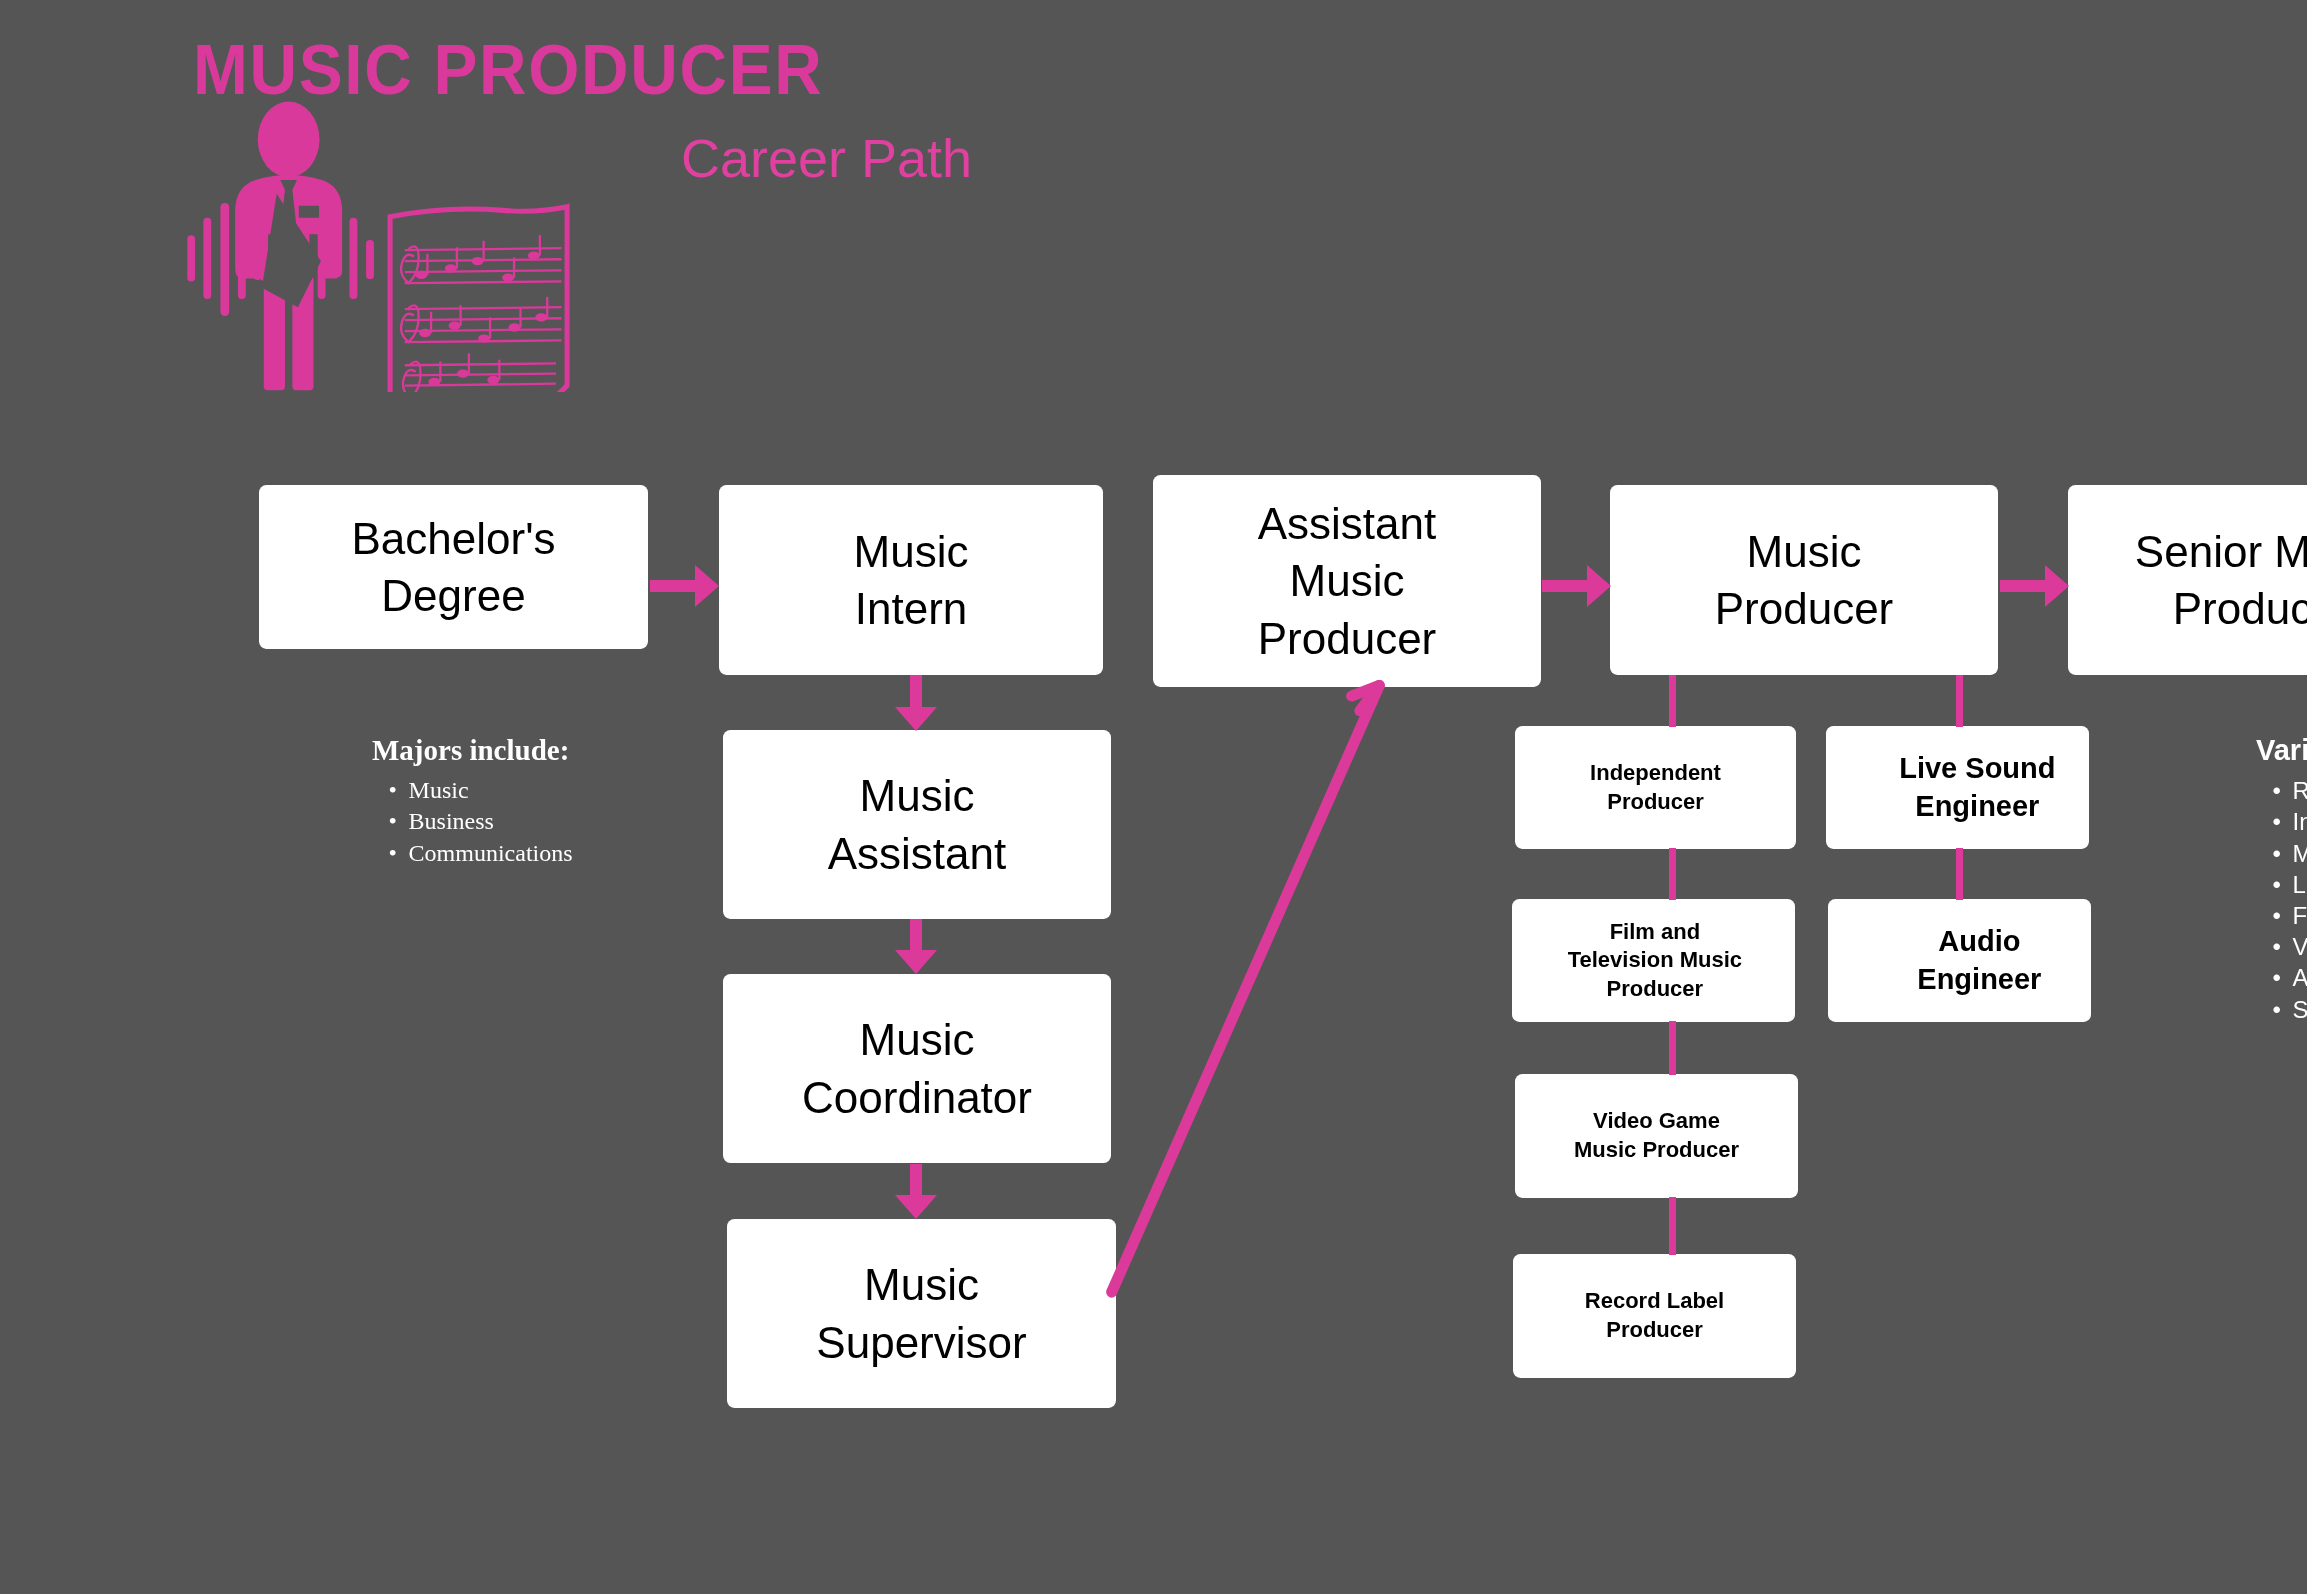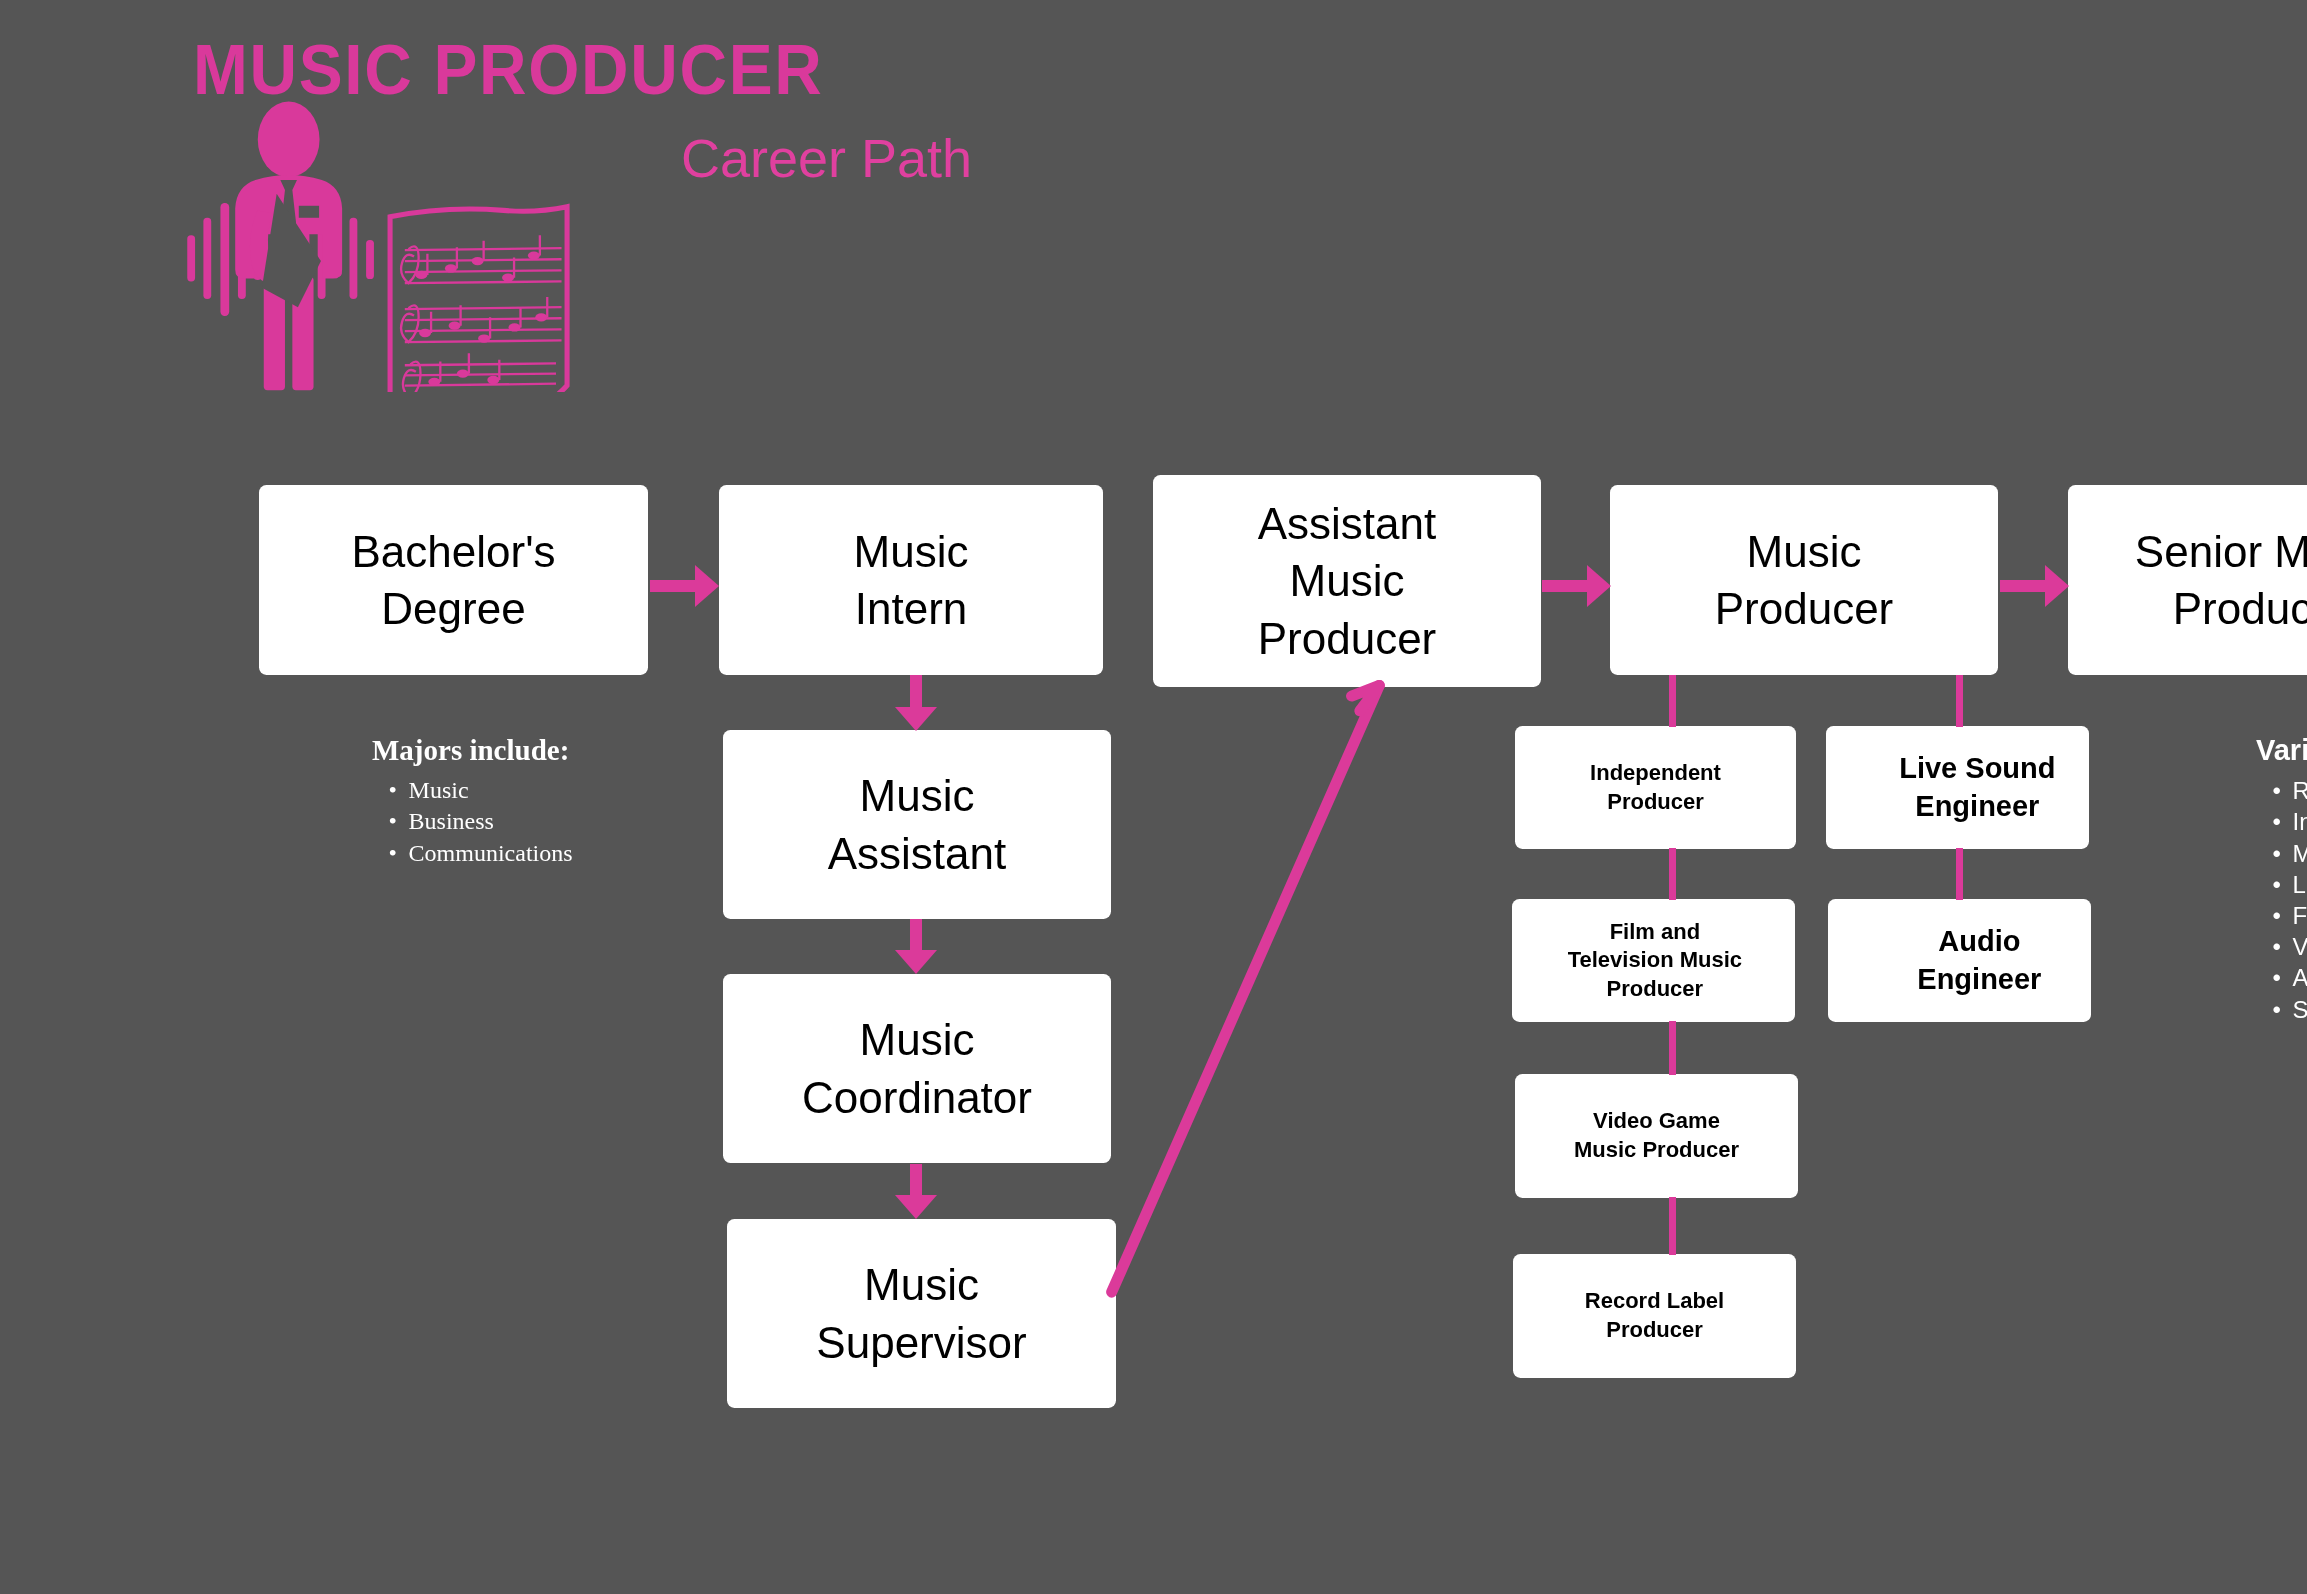--- a/index.html
+++ b/index.html
@@ -162,21 +162,21 @@
     <g stroke="#D9399B" stroke-width="5" fill="none">
       <path d="M541 386 L541 340 M605 372 L605 326 M663 356 L663 312 M729 392 L729 348 M785 344 L785 300"></path>
       <path d="M549 512 L549 466 M613 496 L613 452 M677 524 L677 478 M743 500 L743 456 M801 478 L801 434"></path>
       <path d="M569 618 L569 574 M631 600 L631 556 M697 614 L697 570"></path>
       <path d="M500 330 q22 -18 22 20 q0 34 -22 54 q-22 -18 -14 -44 q8 -26 26 -14"></path>
       <path d="M500 458 q22 -18 22 20 q0 34 -22 54 q-22 -18 -14 -44 q8 -26 26 -14"></path>
       <path d="M504 580 q22 -18 22 20 q0 34 -22 54 q-22 -18 -14 -44 q8 -26 26 -14"></path>
     </g>
   </svg>
 
-  <div class="node main" style="left:259px; top:485px; width:389px; height:190px;">
+  <div class="node main" style="left:259px; top:485px; width:389px; height:164px;">
     <span style="white-space:pre-line">Bachelor's
 Degree</span>
   </div>
 
   <div class="node main" style="left:719px; top:485px; width:384px; height:190px;">
     <span style="white-space:pre-line">Music
 Intern</span>
   </div>
 
   <div class="node main" style="left:1153px; top:475px; width:388px; height:212px;">

